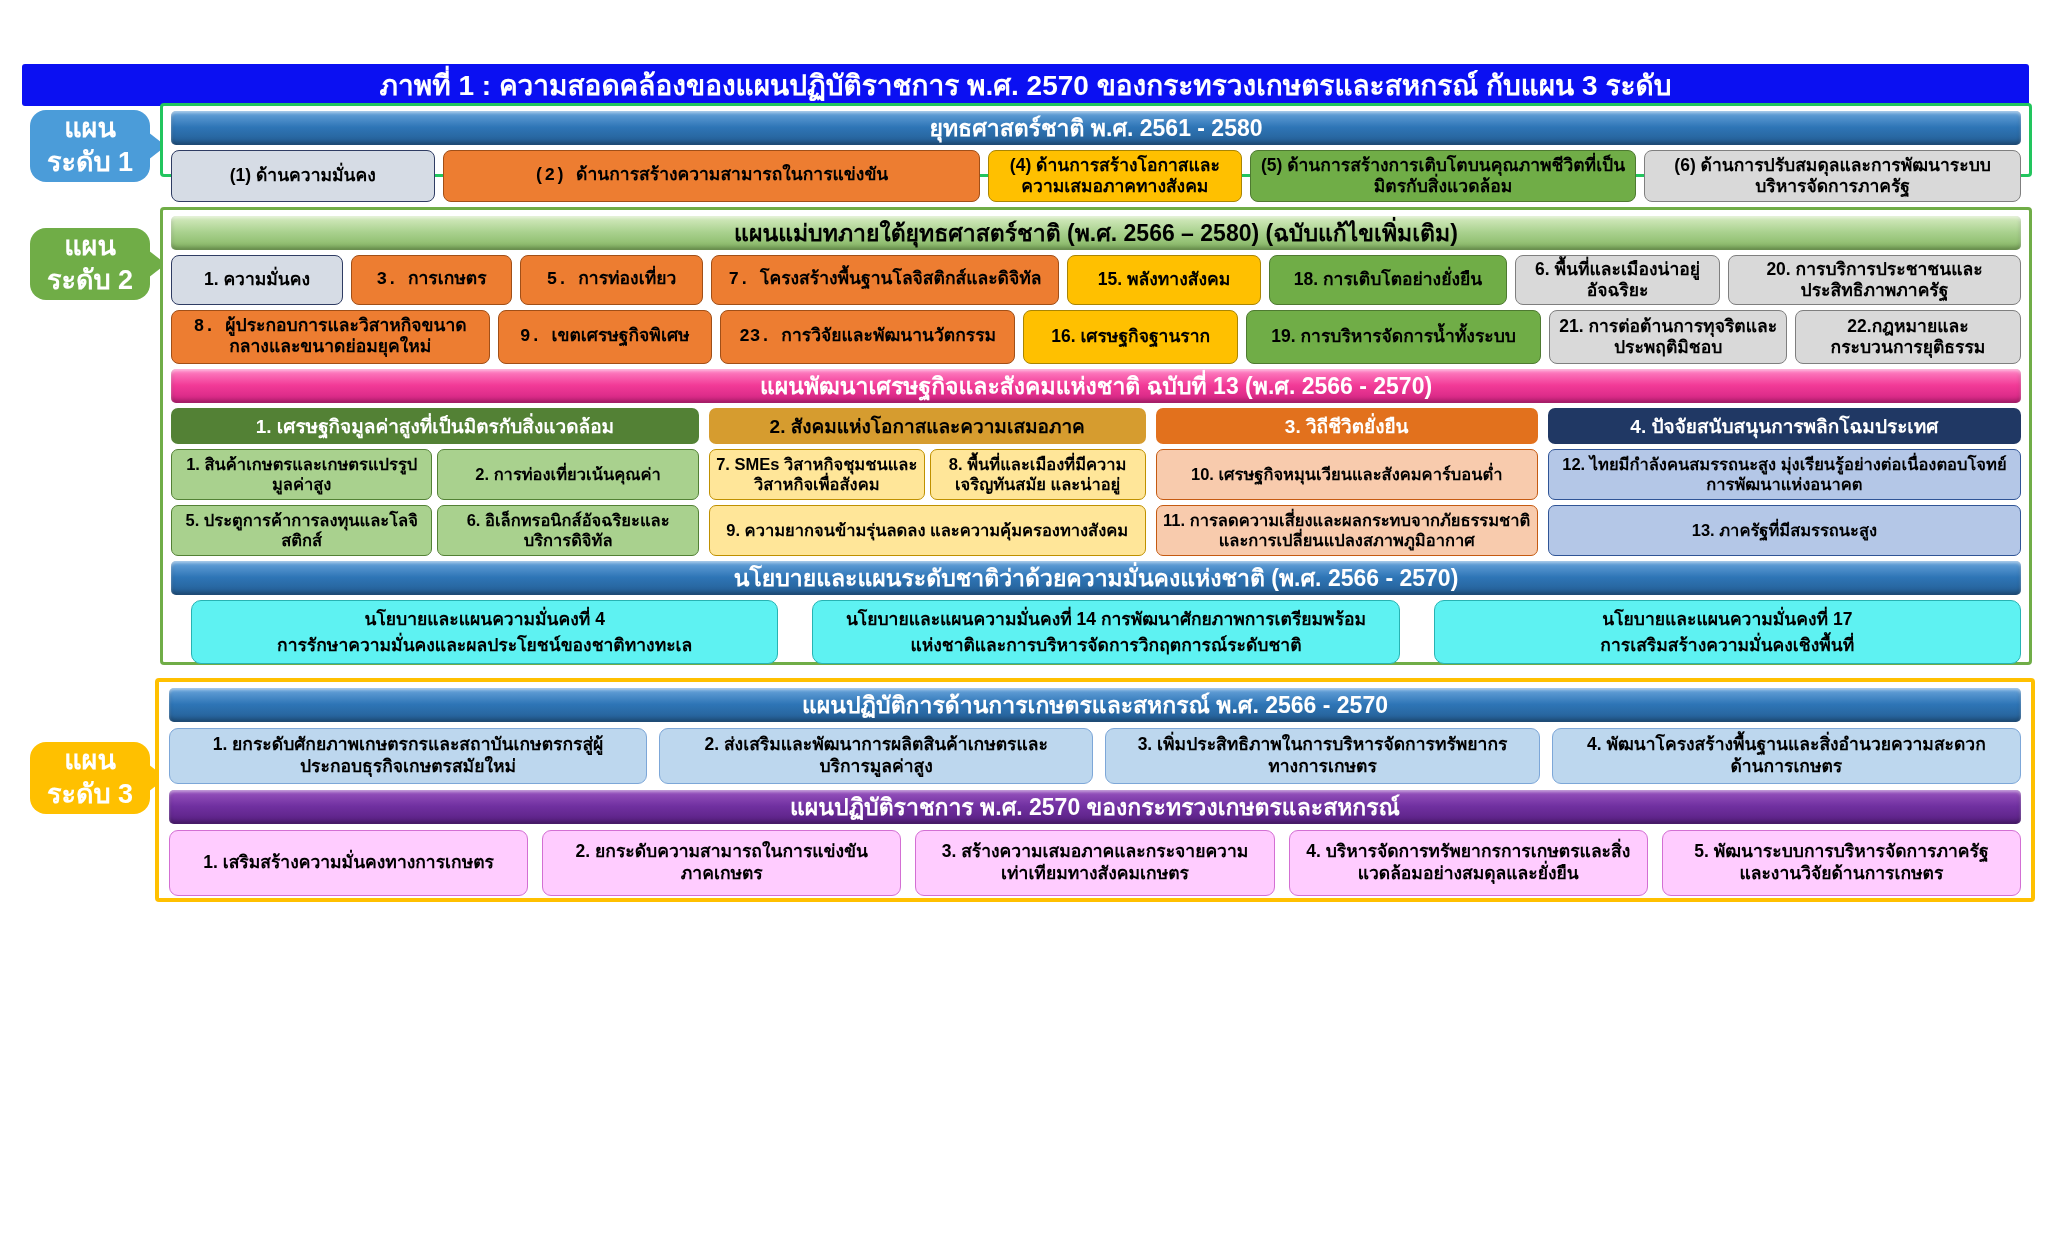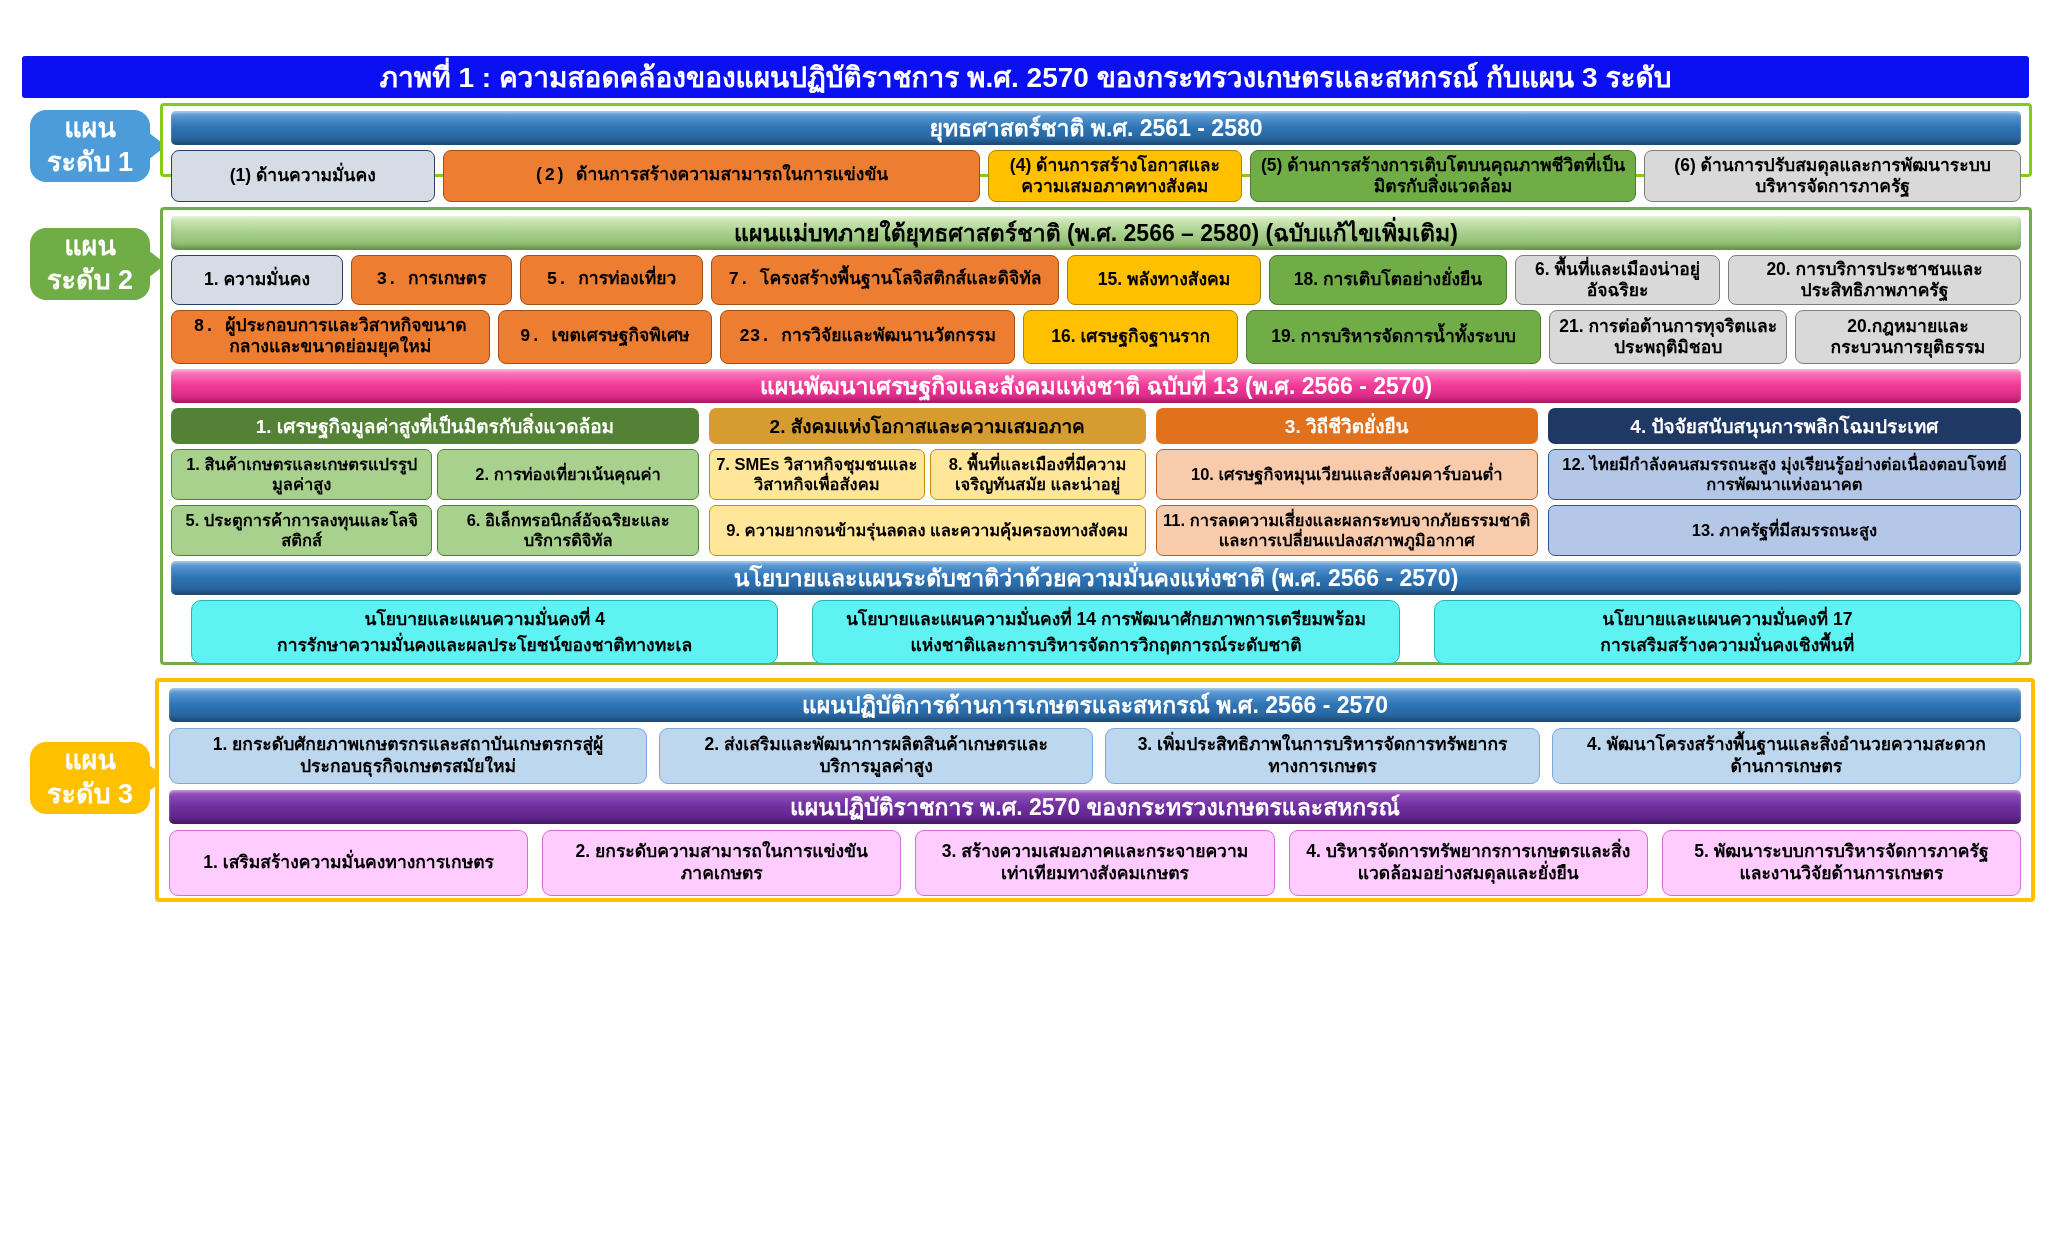--- a/index.html
+++ b/index.html
@@ -2,21 +2,21 @@
 <html><head>
 <meta charset="utf-8">
 <style>
   * { box-sizing: border-box; margin: 0; padding: 0; }
   html,body { background:#ffffff; }
   body { font-family: "Liberation Sans", "DejaVu Sans", sans-serif; color:#000; }
   .page { position:relative; width:2049px; height:1247px; background:#fff; overflow:hidden; }
 
   
   .title-bar {
-    position:absolute; left:22px; top:56px; width:2007px; height:42px;
+    position:absolute; left:22px; top:64px; width:2007px; height:42px;
     background:#0b10f2; color:#fff; font-size:28px; font-weight:bold;
     display:flex; align-items:center; justify-content:center; border-radius:3px;
   }
 
   
   .tab {
     position:absolute; left:30px; width:120px; height:72px; border-radius:16px;
     color:#fff; font-size:27px; font-weight:bold; line-height:1.25;
     display:flex; flex-direction:column; align-items:center; justify-content:center;
     text-align:center;
@@ -28,21 +28,21 @@
   }
   .tab-l1 { top:110px; background:#4b9cd9; }
   .tab-l1::after { border-left-color:#4b9cd9; }
   .tab-l2 { top:228px; background:#70ad47; }
   .tab-l2::after { border-left-color:#70ad47; }
   .tab-l3 { top:742px; background:#ffc000; }
   .tab-l3::after { border-left-color:#ffc000; }
 
   
   .section { position:absolute; background:#fff; display:flex; flex-direction:column; }
-  .section-l1 { left:160px; top:103px; width:1872px; height:74px; border:3px solid #84cc16; border-radius:4px; padding:5px 8px; gap:5px; }
+  .section-l1 { left:160px; top:103px; width:1872px; height:74px; border:3px solid #22c55e; border-radius:4px; padding:5px 8px; gap:5px; }
   .section-l2 { left:160px; top:207px; width:1872px; height:458px; border:3px solid #70ad47; border-radius:4px; padding:6px 8px; gap:5px; }
   .section-l3 { left:155px; top:678px; width:1880px; height:224px; border:4px solid #ffc000; border-radius:4px; padding:6px 10px; gap:6px; }
 
   
   .banner {
     position:relative; height:34px; border-radius:5px; flex:none;
     display:flex; align-items:center; justify-content:center;
     font-size:23px; font-weight:bold;
     box-shadow: inset 0 2px 3px rgba(255,255,255,.45), inset 0 -3px 4px rgba(0,0,0,.25);
   }
@@ -160,21 +160,21 @@
       <div class="box c-gray" style="flex:25 1 0">20. การบริการประชาชนและประสิทธิภาพภาครัฐ</div>
     </div>
 
     <div class="flex-row mp-row2">
       <div class="box c-orange" style="flex:26 1 0">8. ผู้ประกอบการและวิสาหกิจขนาดกลางและขนาดย่อมยุคใหม่</div>
       <div class="box c-orange" style="flex:17 1 0">9. เขตเศรษฐกิจพิเศษ</div>
       <div class="box c-orange" style="flex:24 1 0">23. การวิจัยและพัฒนานวัตกรรม</div>
       <div class="box c-yellow" style="flex:17 1 0">16. เศรษฐกิจฐานราก</div>
       <div class="box c-green" style="flex:24 1 0">19. การบริหารจัดการน้ำทั้งระบบ</div>
       <div class="box c-gray" style="flex:19 1 0">21. การต่อต้านการทุจริตและประพฤติมิชอบ</div>
-      <div class="box c-gray" style="flex:18 1 0">20.กฎหมายและกระบวนการยุติธรรม</div>
+      <div class="box c-gray" style="flex:18 1 0">22.กฎหมายและกระบวนการยุติธรรม</div>
     </div>
 
     <div class="banner banner-pink">แผนพัฒนาเศรษฐกิจและสังคมแห่งชาติ ฉบับที่ 13 (พ.ศ. 2566 - 2570)</div>
 
     <div class="nesdp">
       <div class="col col1" style="flex:29 1 0">
         <div class="col-h">1. เศรษฐกิจมูลค่าสูงที่เป็นมิตรกับสิ่งแวดล้อม</div>
         <div class="cells2">
           <div class="cell">1. สินค้าเกษตรและเกษตรแปรรูปมูลค่าสูง</div>
           <div class="cell">2. การท่องเที่ยวเน้นคุณค่า</div>

